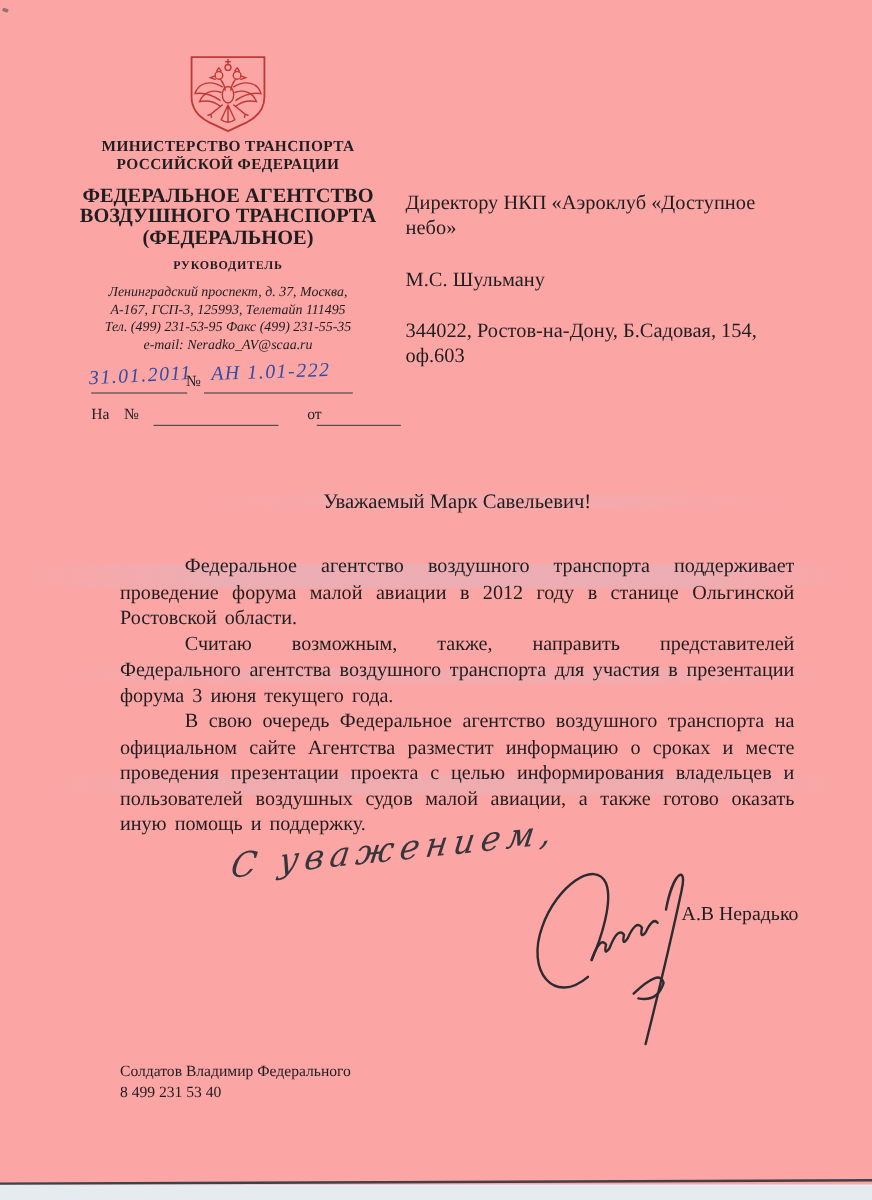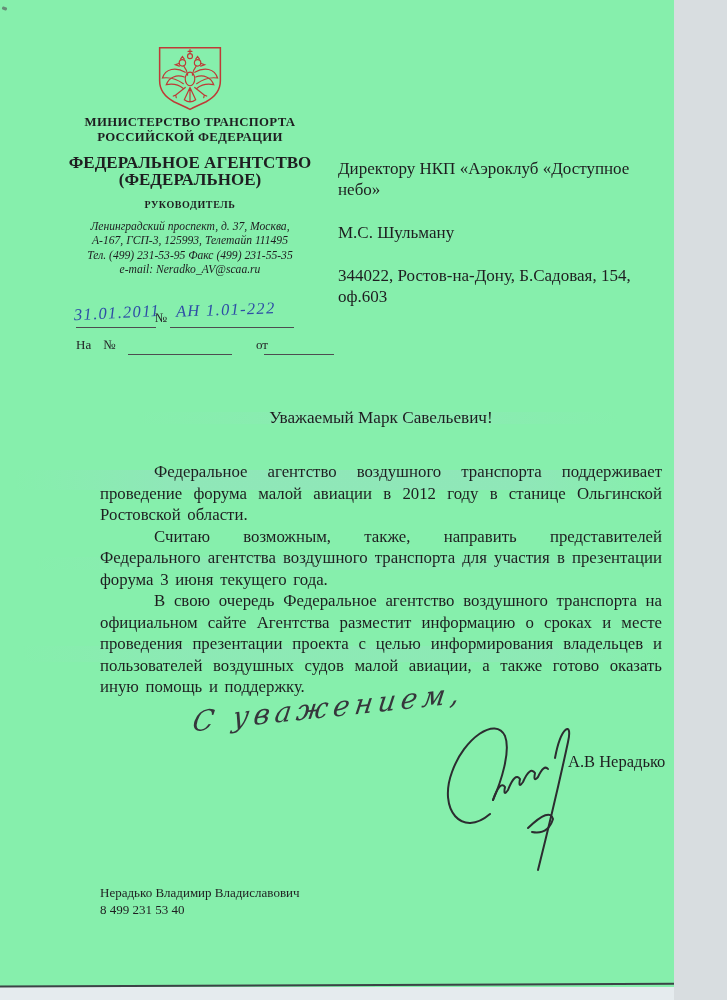--- a/index.html
+++ b/index.html
@@ -1,20 +1,20 @@
 <!DOCTYPE html>
 <html><head>
 <meta charset="utf-8">
 <style>
   * { margin:0; padding:0; box-sizing:border-box; }
   html,body { width:727px; height:1000px; }
   body { font-family:"Liberation Serif", serif; background:#d8dde0; overflow:hidden; }
   .page {
-    position:relative; width:674px; height:1000px;
-    background:#86efac; overflow:hidden; color:#1e1e20;
+    position:relative; width:727px; height:1000px;
+    background:#fca5a5; overflow:hidden; color:#1e1e20;
   }
   
   .streak { position:absolute; left:0; right:0; pointer-events:none; }
   .streak.s1 { top:470px; height:20px; background:linear-gradient(90deg, rgba(176,203,227,0) 2%, rgba(176,203,227,.22) 25%, rgba(176,203,227,.22) 78%, rgba(176,203,227,0) 98%); }
   .streak.s2 { top:557px; height:13px; background:linear-gradient(90deg, rgba(176,203,227,0) 5%, rgba(176,203,227,.13) 30%, rgba(176,203,227,.13) 75%, rgba(176,203,227,0) 96%); }
   .streak.s3 { top:646px; height:16px; background:linear-gradient(90deg, rgba(176,203,227,0) 3%, rgba(176,203,227,.16) 28%, rgba(176,203,227,.16) 80%, rgba(176,203,227,0) 98%); }
   .streak.s4 { top:412px; height:12px; background:linear-gradient(90deg, rgba(176,203,227,0) 20%, rgba(176,203,227,.10) 45%, rgba(176,203,227,.10) 70%, rgba(176,203,227,0) 92%); }
   .speck { position:absolute; left:2px; top:7px; width:5px; height:3px; background:#55575a; opacity:.65; transform:rotate(20deg); border-radius:1px; }
 
   
@@ -99,20 +99,21 @@
           <path d="M34 45 L24 53 M24 53 l-2.6 1 M24 53 l.5 2.8"></path>
           <path d="M44 45 L54 53 M54 53 l2.6 1 M54 53 l-.5 2.8"></path>
           <path d="M39 45 L33 58 M39 45 L39 59.5 M39 45 L45 58 M33 58 Q39 62.5 45 58"></path>
         </g>
       </svg>
     </div>
     <div class="lh-ministry">МИНИСТЕРСТВО ТРАНСПОРТА</div>
     <div class="lh-ministry">РОССИЙСКОЙ ФЕДЕРАЦИИ</div>
     <div class="lh-agency">
       <div>ФЕДЕРАЛЬНОЕ АГЕНТСТВО</div>
+      <div>ВОЗДУШНОГО ТРАНСПОРТА</div>
       <div>(ФЕДЕРАЛЬНОЕ)</div>
     </div>
     <div class="lh-head">РУКОВОДИТЕЛЬ</div>
     <div class="lh-addr">
       <div>Ленинградский проспект, д. 37, Москва,</div>
       <div>А-167, ГСП-3, 125993, Телетайп 111495</div>
       <div>Тел. (499) 231-53-95 Факс (499) 231-55-35</div>
       <div>e-mail: Neradko_AV@scaa.ru</div>
     </div>
   </div>
@@ -151,20 +152,20 @@
     <g fill="none" stroke="#2c2c30" stroke-width="2" stroke-linecap="round">
       <path d="M58 116 C30 140 6 112 20 74 C32 40 64 18 73 38 C79 53 69 84 61 102"></path>
       <path d="M61 102 q7 -20 12 -13 q-2 10 3 3 q7 -18 12 -11 q-2 10 3 3 q7 -16 12 -9 q-2 10 3 4 q6 -13 10 -8"></path>
       <path d="M123 60 C129 28 141 22 136 44 C127 86 112 148 106 172"></path>
       <path d="M96 130 q22 -21 25 -9 q-5 16 -21 13"></path>
     </g>
   </svg>
   <div class="sig-name">А.В Нерадько</div>
 
   <div class="footer">
-    <div>Нерадько Владимир Владиславович</div>
+    <div>Солдатов Владимир Федерального</div>
     <div>8 499 231 53 40</div>
   </div>
 
   <div class="scan-strip"></div>
   <div class="scan-line"></div>
 
 </div>
 
 </body></html>

